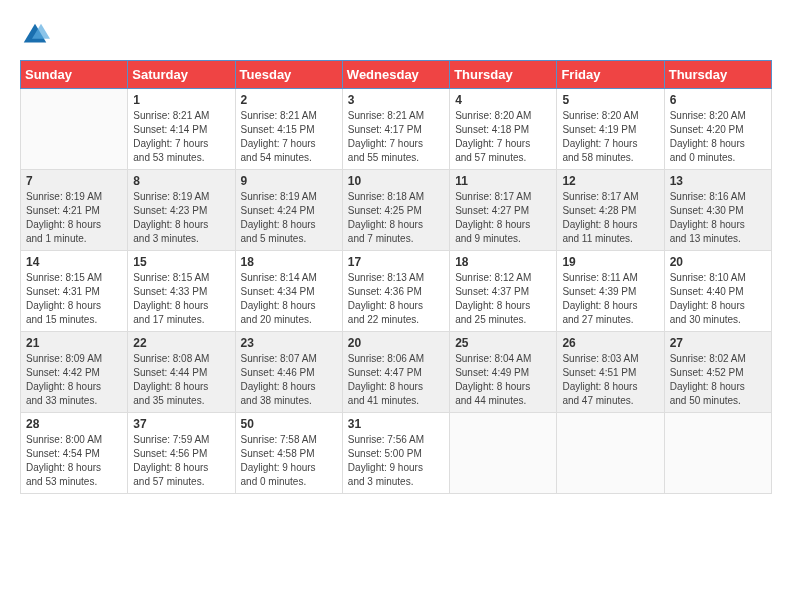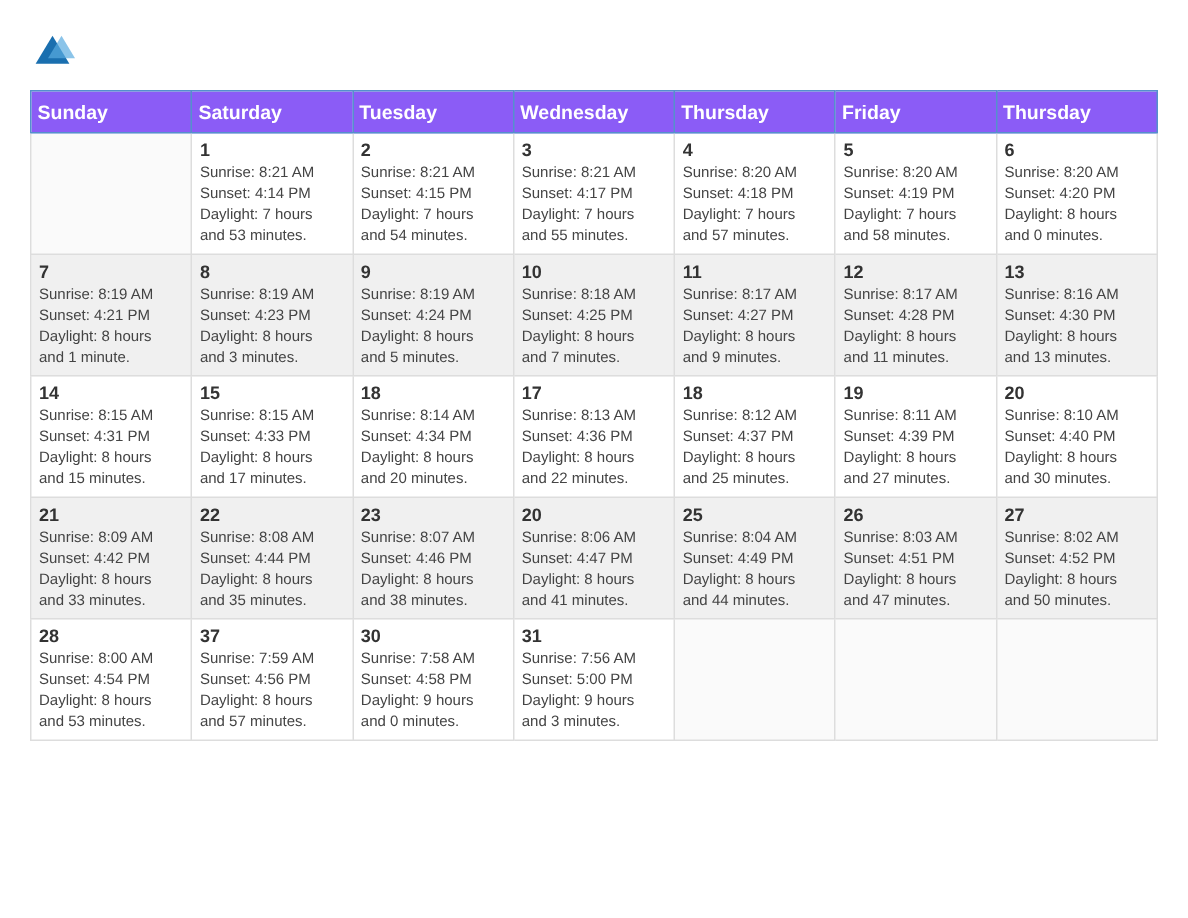--- a/index.html
+++ b/index.html
@@ -45,21 +45,21 @@
     .subtitle {
       font-size: 16px;
       color: #555;
     }
     table {
       width: 100%;
       border-collapse: collapse;
       font-size: 11px;
     }
     thead tr {
-      background-color: #8b5cf6;
+      background-color: #ef4444;
       color: #fff;
       border-radius: 12px;
     }
     thead th {
       padding: 6px 4px;
       text-align: left;
       font-size: 13px;
       font-weight: bold;
       border: 1px solid #5590cc;
     }
@@ -247,21 +247,21 @@
       <tr>
         <td>
           <div class="day-num">28</div>
           <div class="day-info">Sunrise: 8:00 AM<br>Sunset: 4:54 PM<br>Daylight: 8 hours<br>and 53 minutes.</div>
         </td>
         <td>
           <div class="day-num">37</div>
           <div class="day-info">Sunrise: 7:59 AM<br>Sunset: 4:56 PM<br>Daylight: 8 hours<br>and 57 minutes.</div>
         </td>
         <td>
-          <div class="day-num">30</div>
+          <div class="day-num">50</div>
           <div class="day-info">Sunrise: 7:58 AM<br>Sunset: 4:58 PM<br>Daylight: 9 hours<br>and 0 minutes.</div>
         </td>
         <td>
           <div class="day-num">31</div>
           <div class="day-info">Sunrise: 7:56 AM<br>Sunset: 5:00 PM<br>Daylight: 9 hours<br>and 3 minutes.</div>
         </td>
         <td class="empty-cell"></td>
         <td class="empty-cell"></td>
         <td class="empty-cell"></td>
       </tr>

